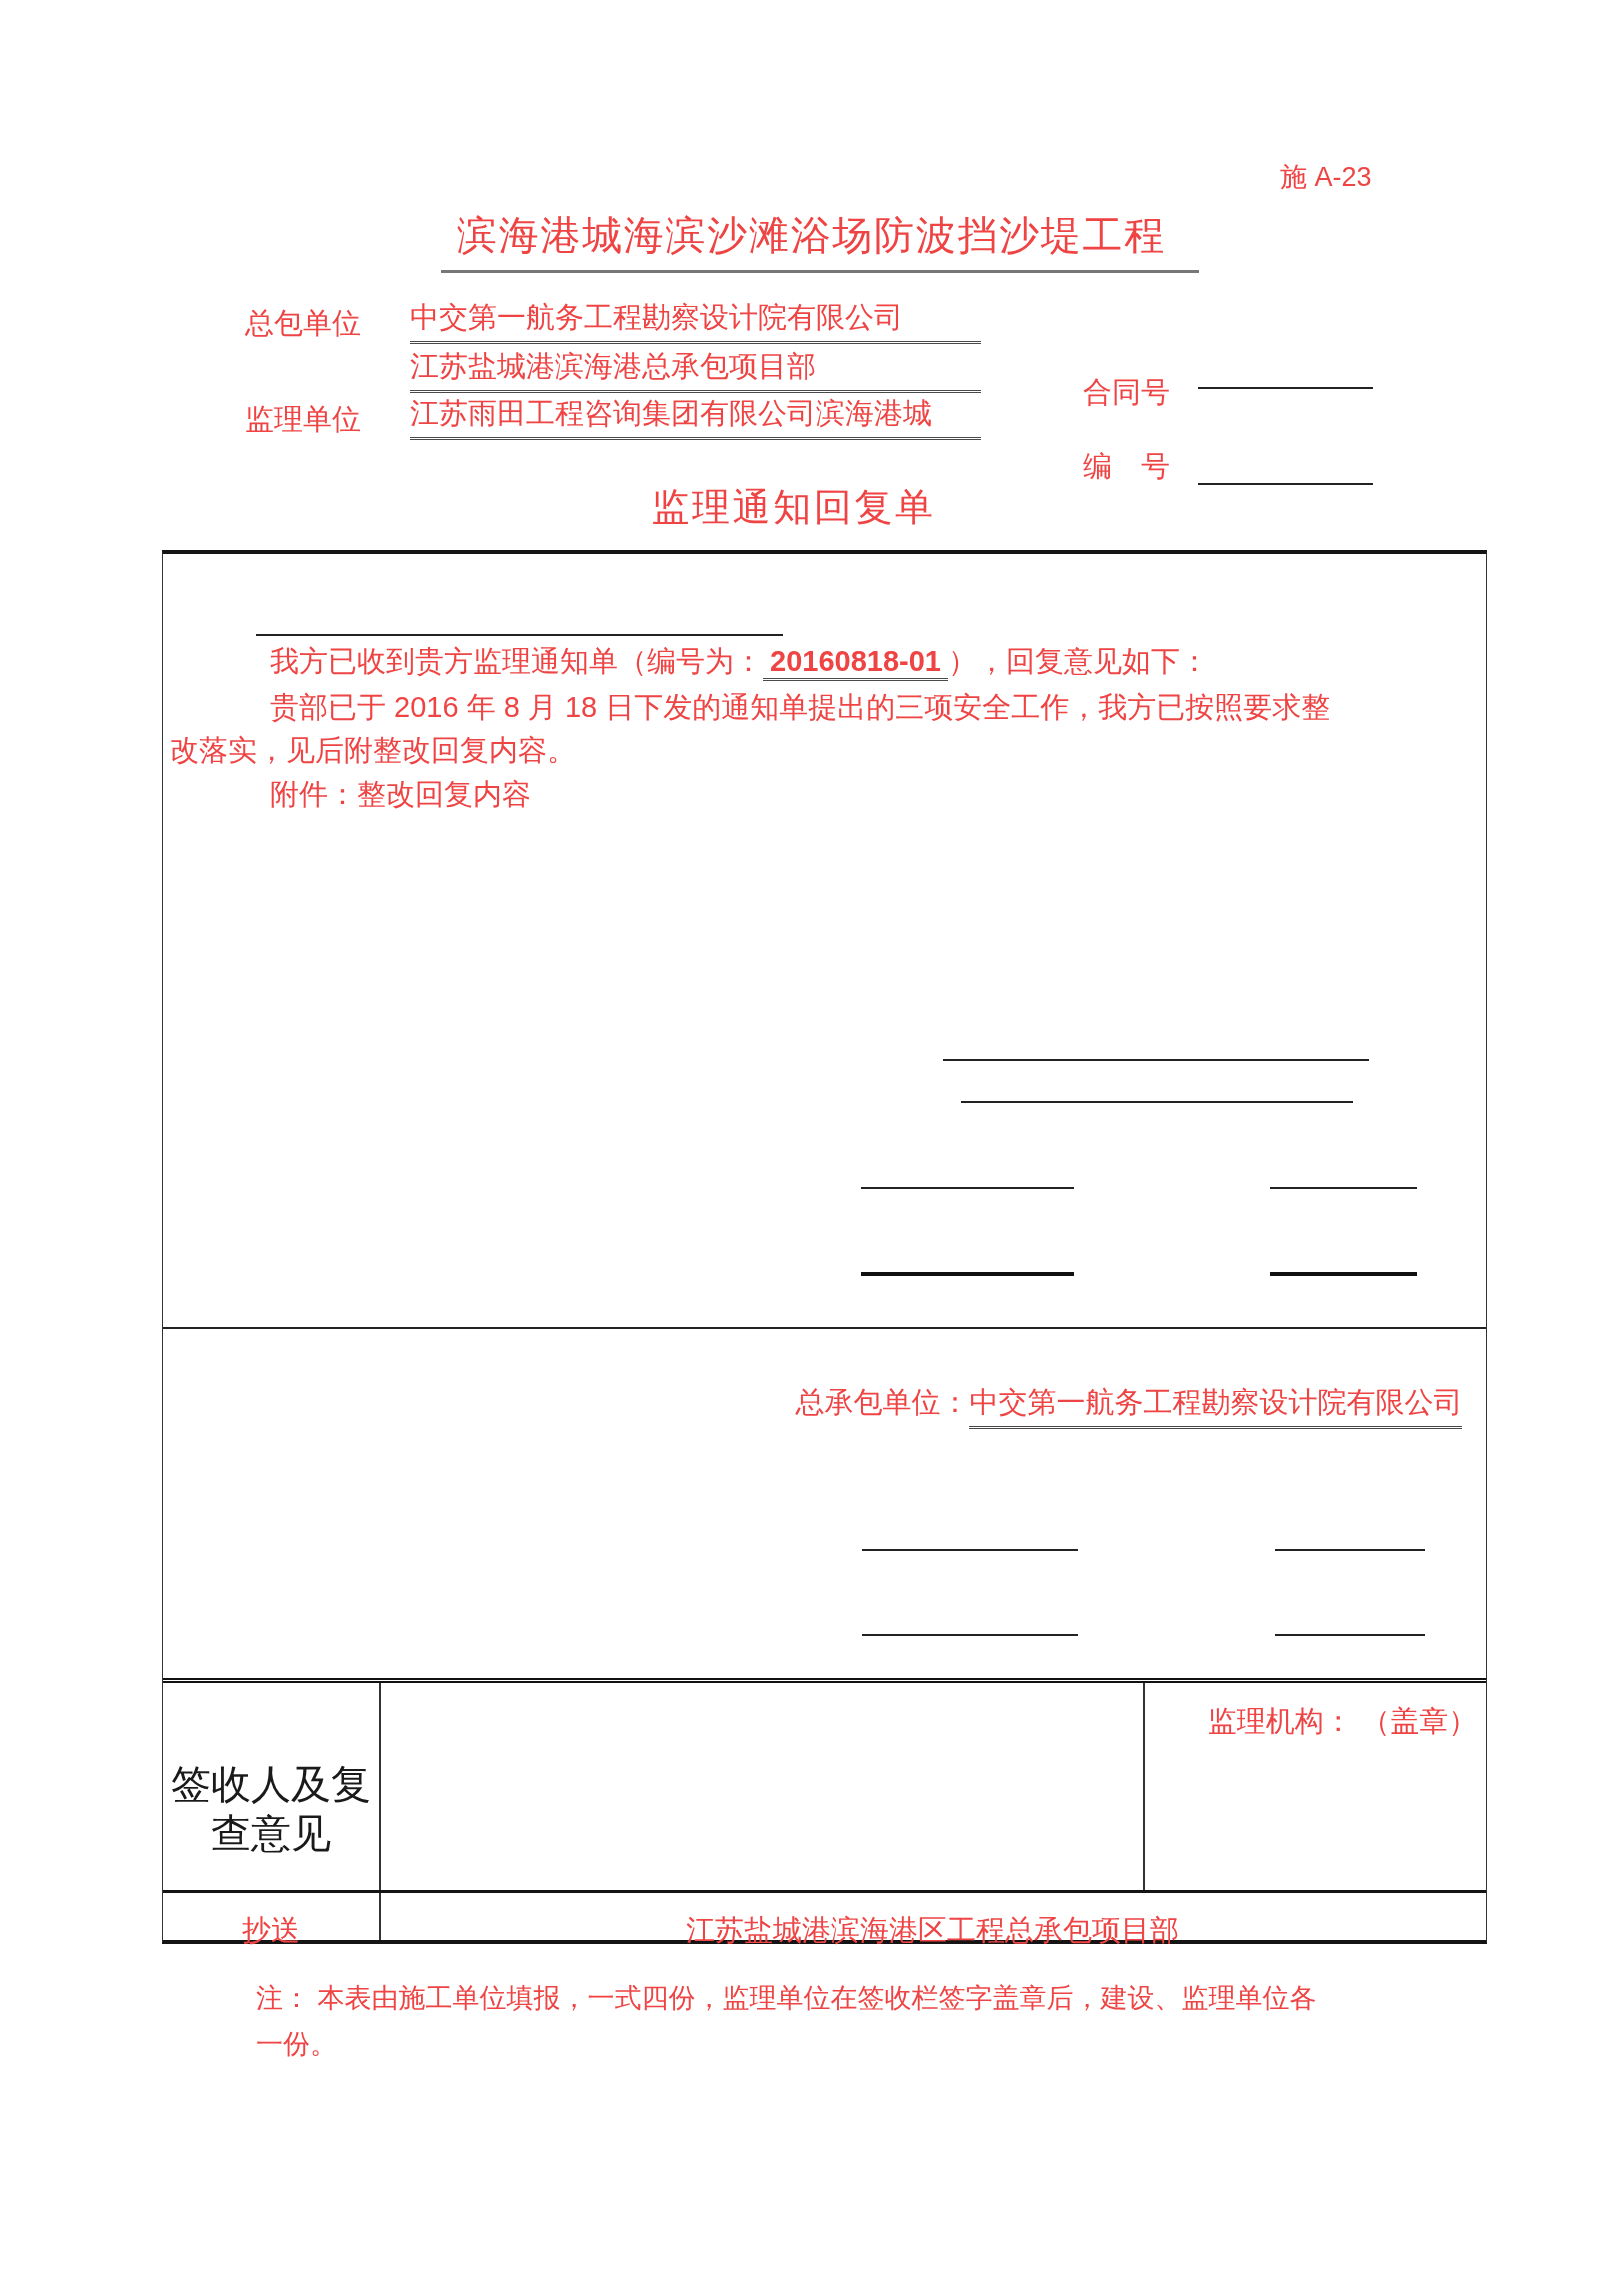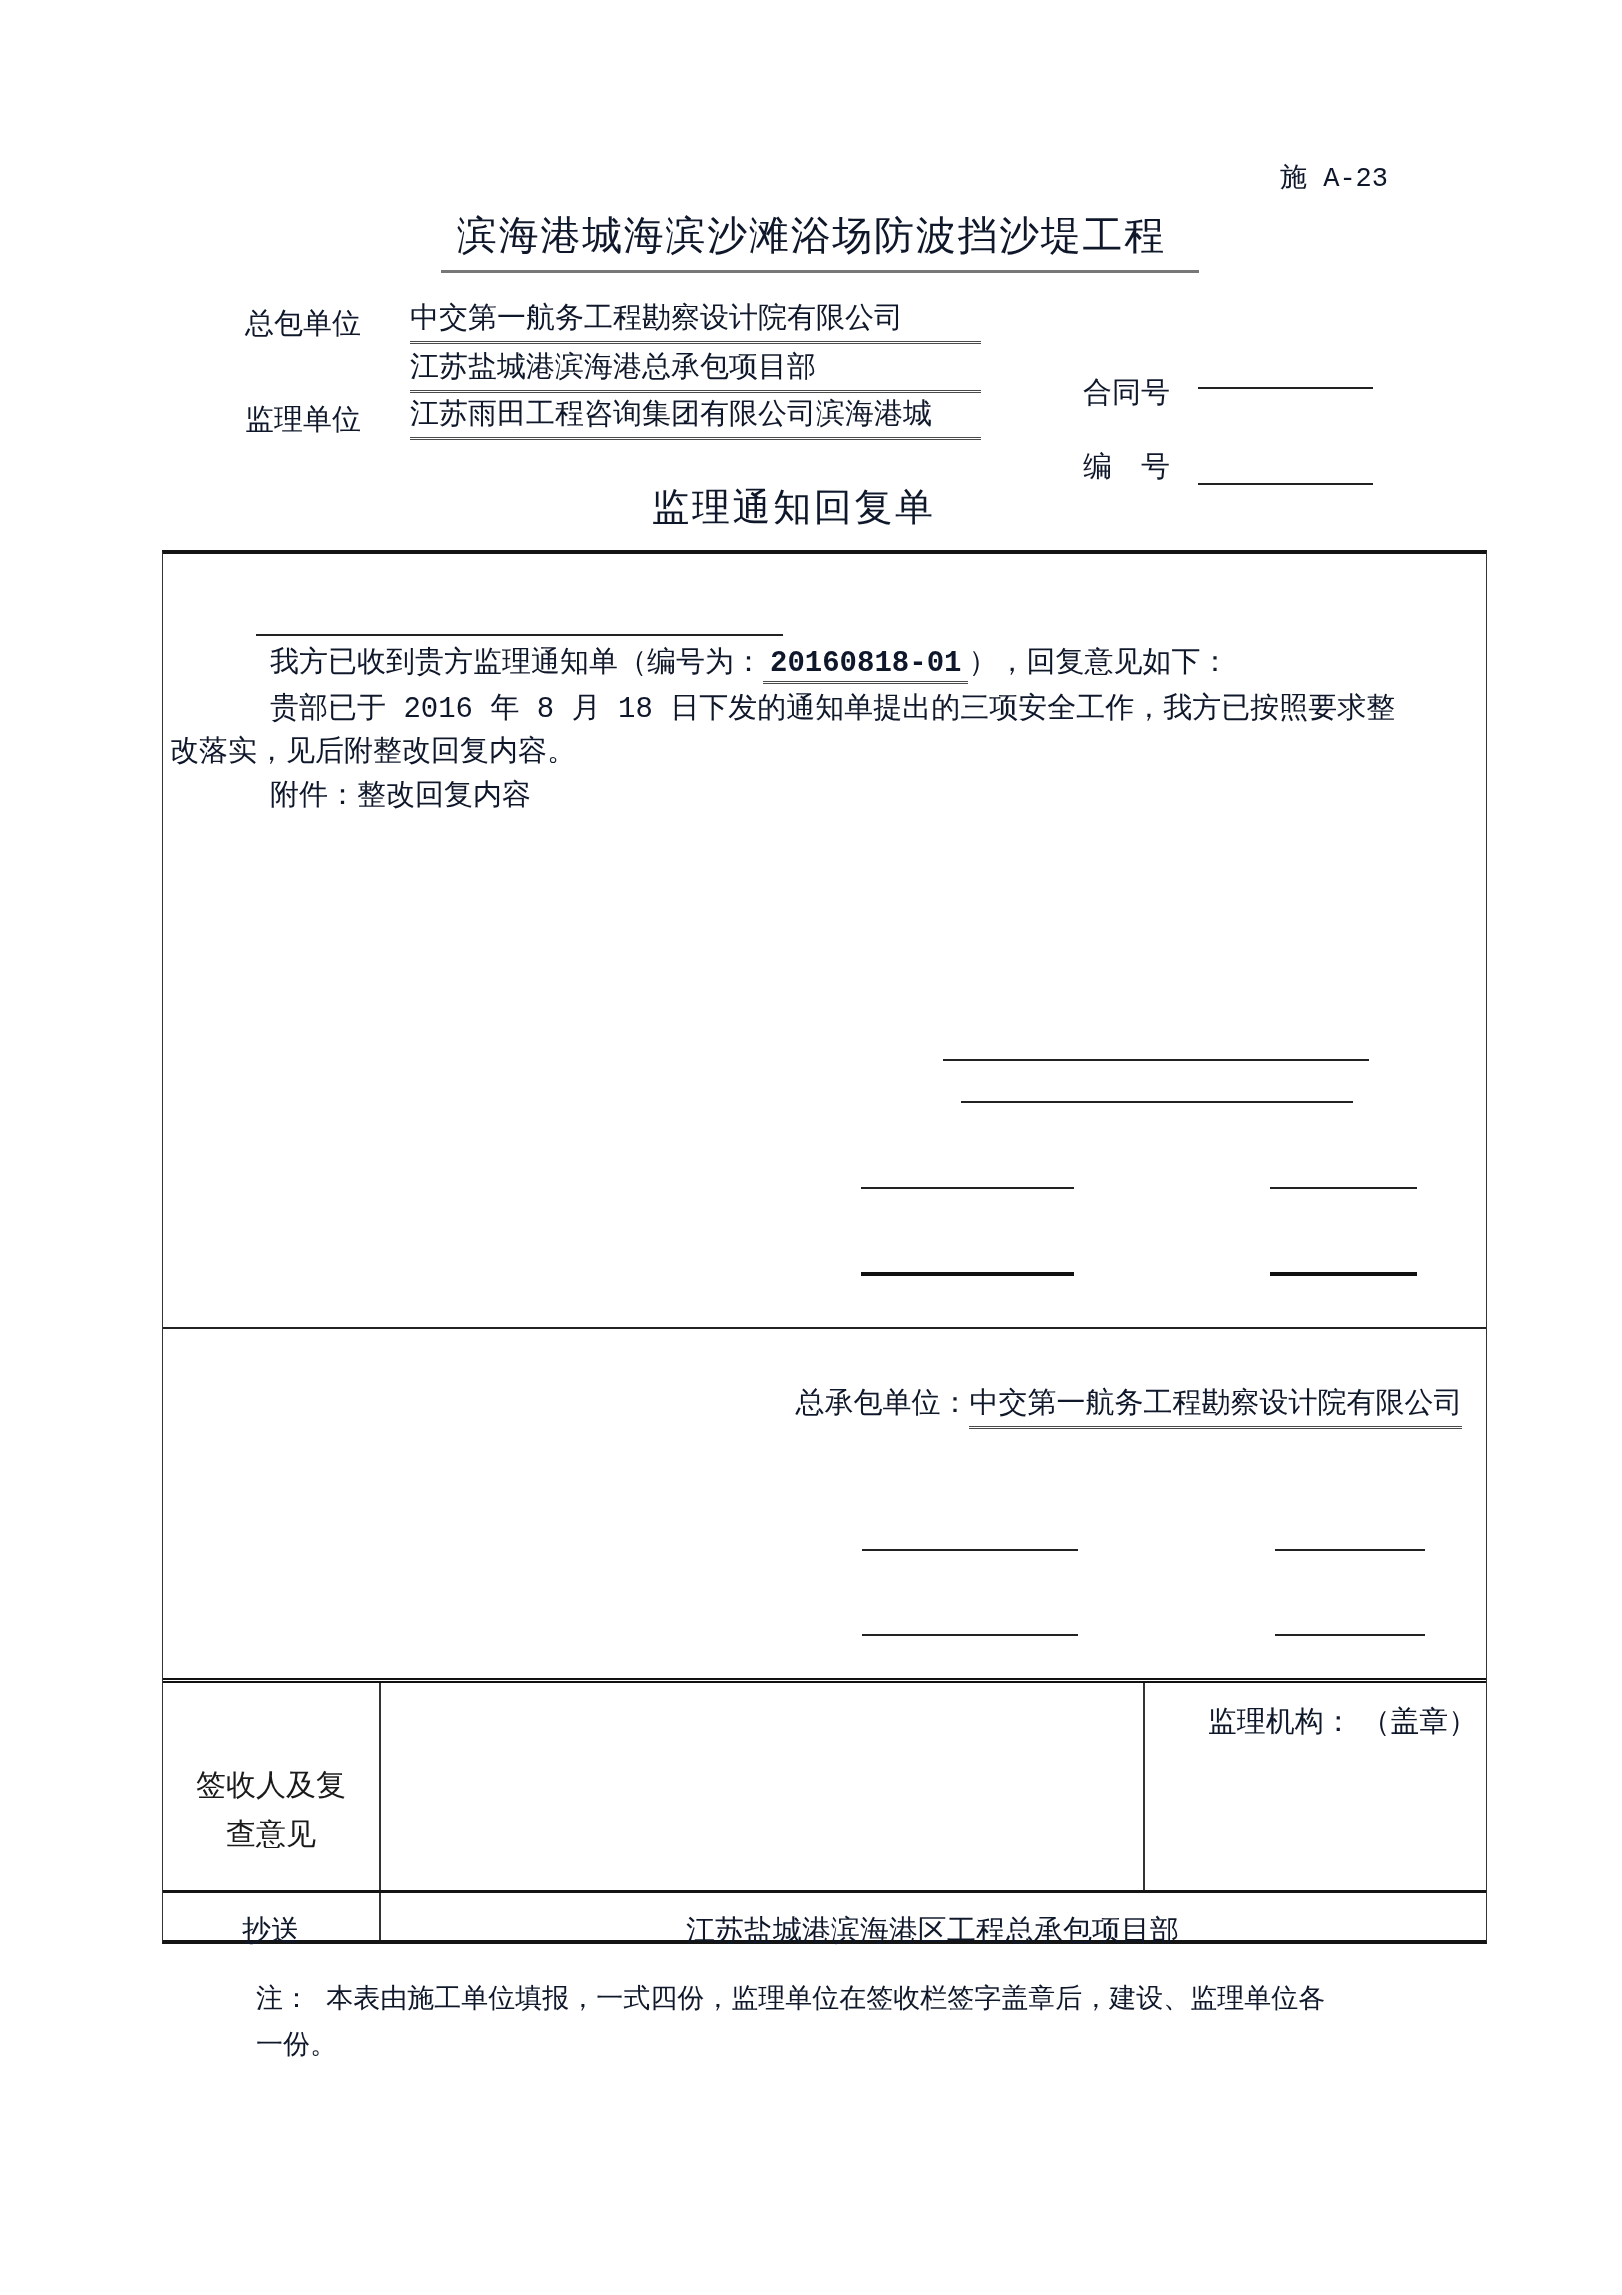--- a/index.html
+++ b/index.html
@@ -4,21 +4,21 @@
 <style>
   html,body{margin:0;padding:0;background:#ffffff;}
   .page{
     position:relative;
     width:1622px;height:2295px;
     background:#ffffff;
     font-family:"Liberation Sans","DejaVu Sans",sans-serif;
     color:#1a1a1a;
     overflow:hidden;
   }
-  .abs{position:absolute;white-space:nowrap;color:#0f172a;font-family:Liberation Mono, monospace;}
+  .abs{position:absolute;white-space:nowrap;color:#ef4444;}
   .center{text-align:center;}
   .hline{position:absolute;background:#222;height:1.7px;}
   .hline.thick{height:3.5px;background:#111;}
   .vline{position:absolute;width:1.7px;background:#333;top:0;bottom:0;}
   .u-dbl{display:inline-block;border-bottom:3.5px double #4a4a4a;padding-bottom:2.6px;}
   .u-num{font-weight:700;border-bottom:3.5px double #4a4a4a;padding:0 7px 0.9px 7px;}
   .corner{font-size:27px;}
   .doc-title{font-size:40px;letter-spacing:1.7px;}
   .subtitle{font-size:38px;letter-spacing:2.6px;}
   .hdr{font-size:29px;}
@@ -29,21 +29,21 @@
     border-left:1.7px solid #333;border-right:1.7px solid #333;
     border-top:4.4px solid #141414;border-bottom:4.4px solid #141414;
   }
   .sec{position:relative;}
   .sec1{height:773px;border-bottom:2.6px solid #222;}
   .sec2{height:349px;border-bottom:5.2px double #111;}
   .sec3{height:207px;border-bottom:3.5px solid #141414;}
   .sec4{height:47px;}
   .cell-label{
     position:absolute;left:0;width:216px;text-align:center;
-    font-size:30px;line-height:49px;
+    font-size:40px;line-height:49px;
   }
 </style>
 </head>
 <body>
 
 <div class="page">
 
   <div class="abs corner" style="left:1280px;top:159px;">施 A-23</div>
 
   <div class="abs doc-title center" style="left:375px;top:208px;width:873px;">滨海港城海滨沙滩浴场防波挡沙堤工程</div>

